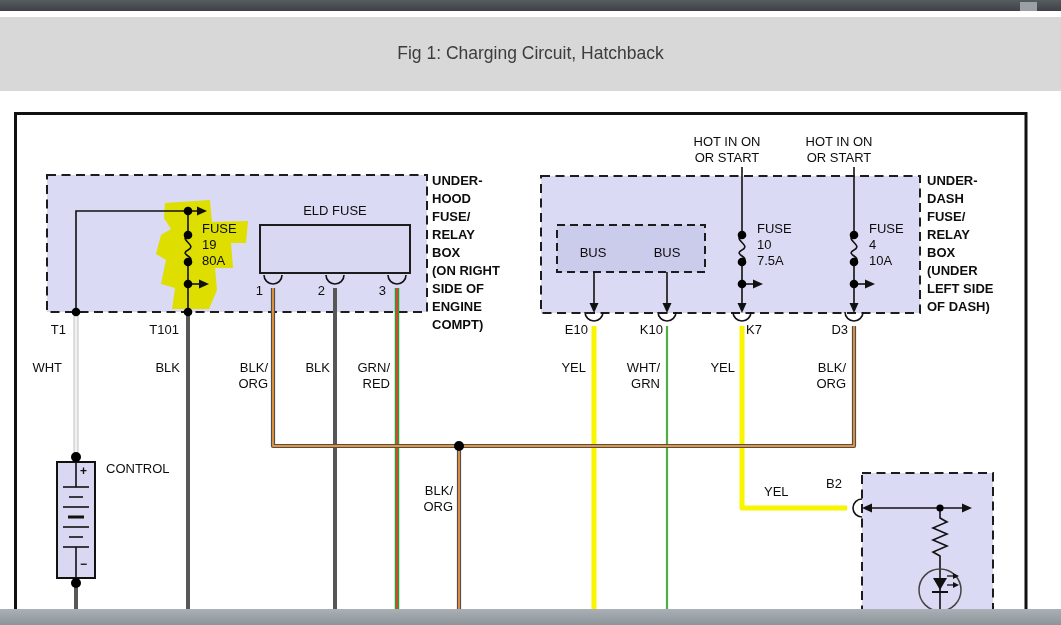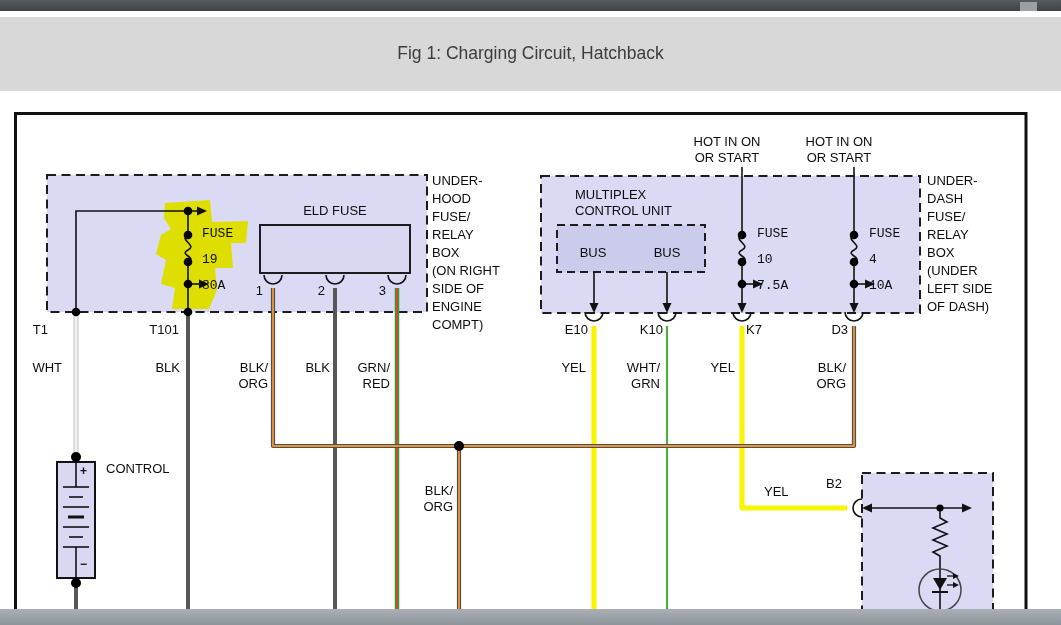--- a/index.html
+++ b/index.html
@@ -13,22 +13,22 @@
          font-size:17.5px;color:#3c3c3c;}
   .print-btn{position:absolute;left:978px;top:19px;width:95px;height:34px;
              background:linear-gradient(#2a9a2e,#147013);border:1px solid #0d5c10;border-radius:3px;
              display:flex;align-items:center;gap:8px;padding-left:11px;box-sizing:border-box;cursor:pointer;}
   .print-label{color:#f4ee28;font-size:15px;}
   .bottom-strip{position:absolute;left:0;top:609px;width:1061px;height:16px;
                 background:linear-gradient(#aab0b5,#8e969b 80%,#7d8astroke);background:linear-gradient(#aab0b5,#8d959a);z-index:5;}
   svg.diagram{position:absolute;left:0;top:0;z-index:1;}
   .lbl{position:absolute;z-index:2;font-size:13px;line-height:16px;color:#0d0d0d;white-space:pre-line;}
   .r{text-align:right}.c{text-align:center}
-  .note{line-height:18px;}
-  .fuse-lbl{line-height:26px;font-family:Liberation Mono, monospace;}
+  .note{line-height:18px;font-weight:bold;}
+  .fuse-lbl{line-height:16px;}
   .sign{font-size:12px;font-weight:bold;line-height:12px;}
 </style>
 </head>
 <body>
 
 <div class="screen">
 
   <div class="top-strip">
     <div class="top-strip-seg"></div>
   </div>
@@ -180,40 +180,38 @@
 (UNDER
 LEFT SIDE
 OF DASH)</div>
 
   <div class="lbl c" style="left:662px;top:134px;width:130px">HOT IN ON
 OR START</div>
   <div class="lbl c" style="left:774px;top:134px;width:130px">HOT IN ON
 OR START</div>
 
   <div class="lbl c" style="left:285px;top:203px;width:100px">ELD FUSE</div>
-  <div class="lbl" style="left:575px;top:187px;width:130px">MULTIPLEX
-CONTROL UNIT</div>
   <div class="lbl c" style="left:577px;top:245px;width:32px">BUS</div>
   <div class="lbl c" style="left:651px;top:245px;width:32px">BUS</div>
 
   <div class="lbl fuse-lbl" style="left:202px;top:221px;width:60px">FUSE
 19
 80A</div>
   <div class="lbl fuse-lbl" style="left:757px;top:221px;width:60px">FUSE
 10
 7.5A</div>
   <div class="lbl fuse-lbl" style="left:869px;top:221px;width:60px">FUSE
 4
 10A</div>
 
   <div class="lbl r" style="left:243px;top:283px;width:20px">1</div>
   <div class="lbl r" style="left:305px;top:283px;width:20px">2</div>
   <div class="lbl r" style="left:366px;top:283px;width:20px">3</div>
 
-  <div class="lbl r" style="left:8px;top:322px;width:40px">T1</div>
+  <div class="lbl r" style="left:26px;top:322px;width:40px">T1</div>
   <div class="lbl r" style="left:129px;top:322px;width:50px">T101</div>
   <div class="lbl r" style="left:543px;top:322px;width:45px">E10</div>
   <div class="lbl r" style="left:618px;top:322px;width:45px">K10</div>
   <div class="lbl r" style="left:722px;top:322px;width:40px">K7</div>
   <div class="lbl r" style="left:806px;top:322px;width:42px">D3</div>
   <div class="lbl" style="left:826px;top:476px;width:30px">B2</div>
 
   <div class="lbl r" style="left:14px;top:360px;width:48px">WHT</div>
   <div class="lbl r" style="left:132px;top:360px;width:48px">BLK</div>
   <div class="lbl r" style="left:220px;top:360px;width:48px">BLK/

